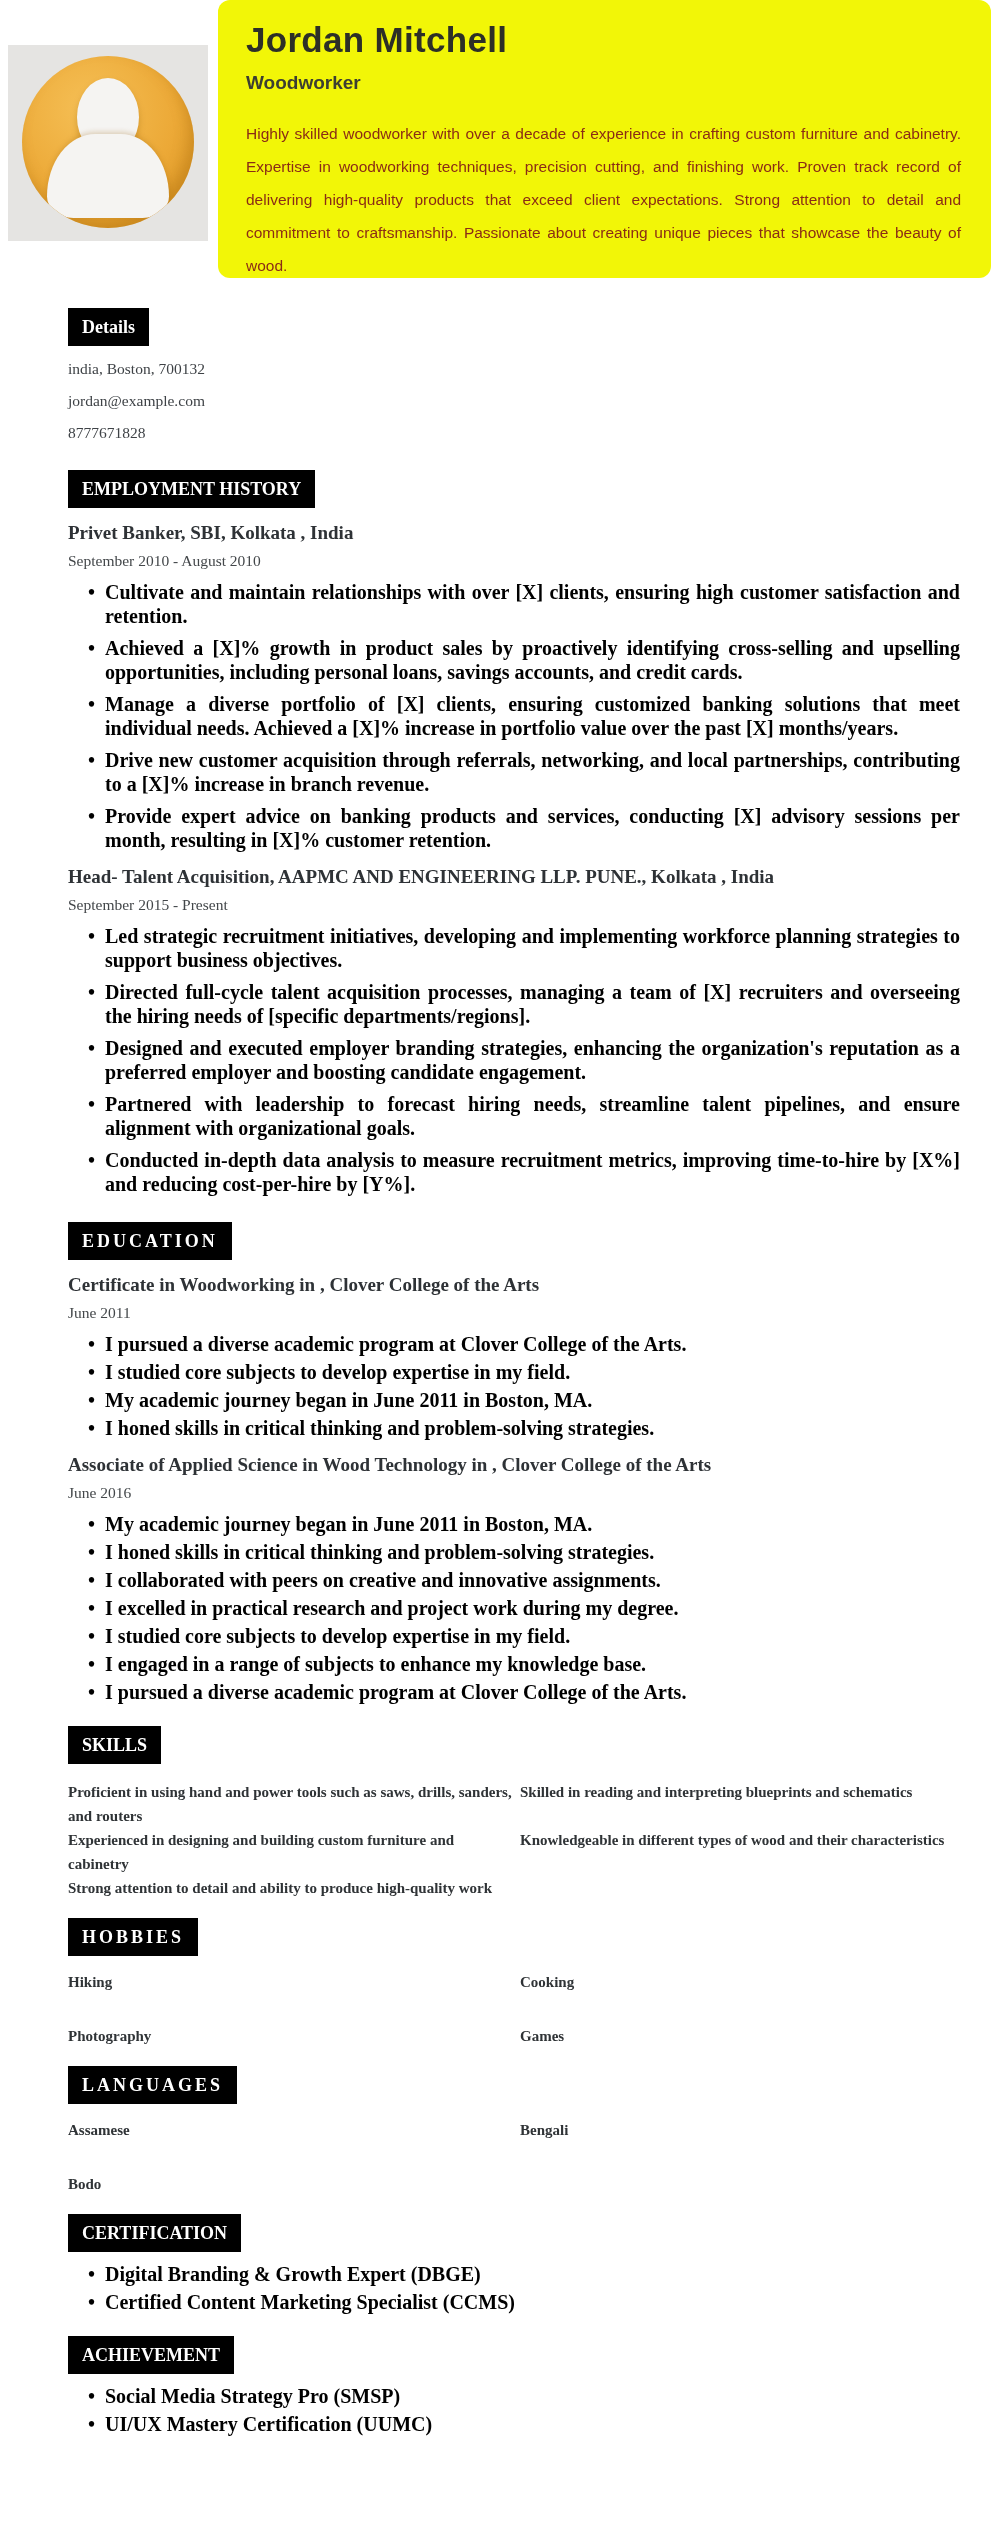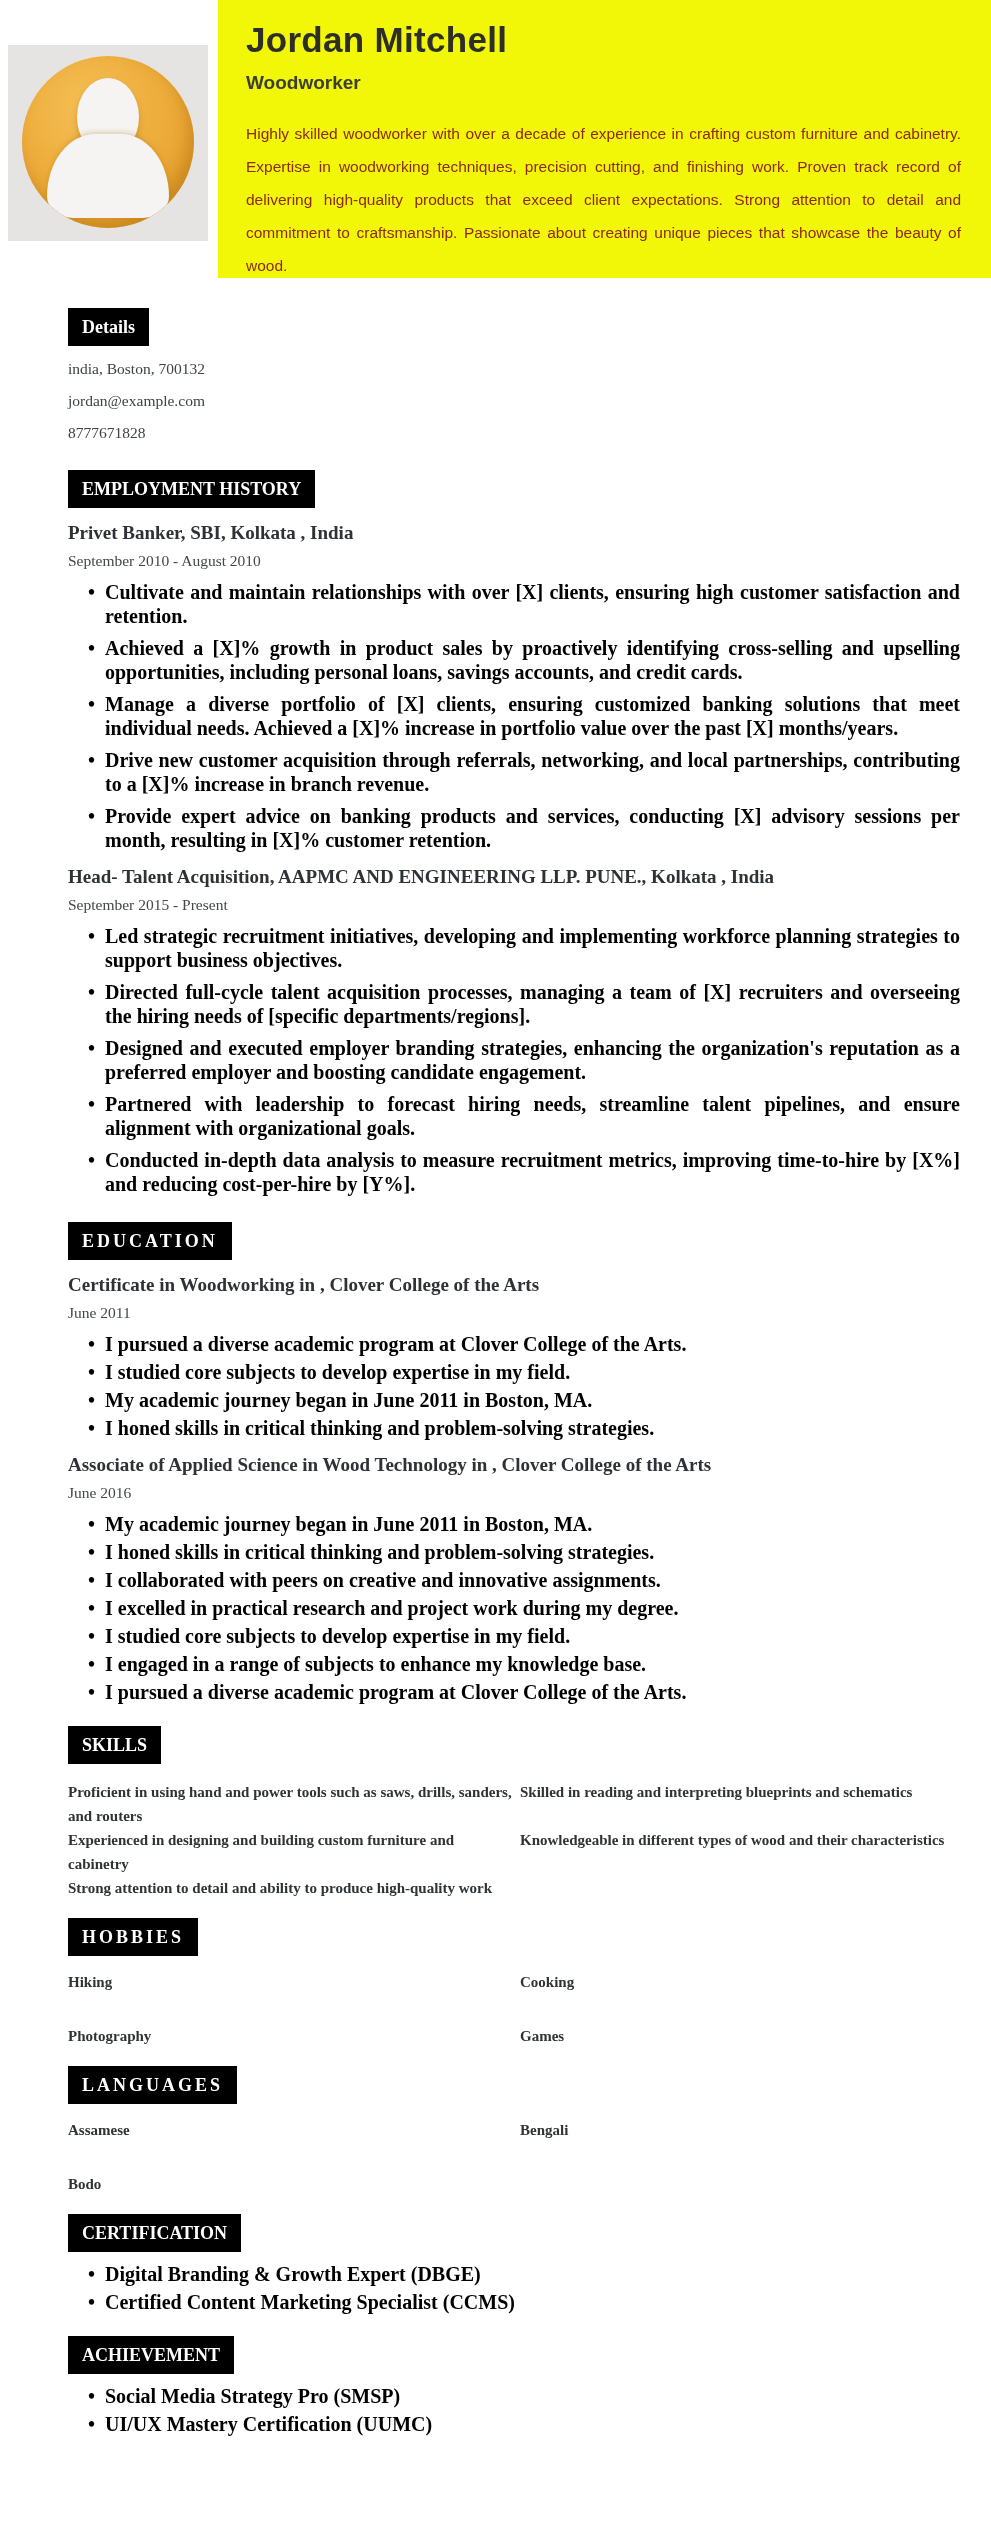--- a/index.html
+++ b/index.html
@@ -10,20 +10,21 @@
     font-family: "Liberation Sans", sans-serif;
     color: #33373a;
   }
 
   
   .header { position: relative; height: 278px; }
   .header-band {
     position: absolute; left: 218px; right: 0; top: 0; height: 278px;
     background: #f2f607;
     padding: 14px 30px 0 28px;
+    border-radius: 12px;
   }
   .name {
     margin: 6px 0 0 0; font-size: 35px; font-weight: 600;
     color: #2d2f27; letter-spacing: 0.3px;
   }
   .job-title {
     margin-top: 12px; font-size: 19px; font-weight: 600; color: #3c3e32;
   }
   .summary {
     margin: 23px 0 0 0; font-size: 15.5px; font-weight: 500;

